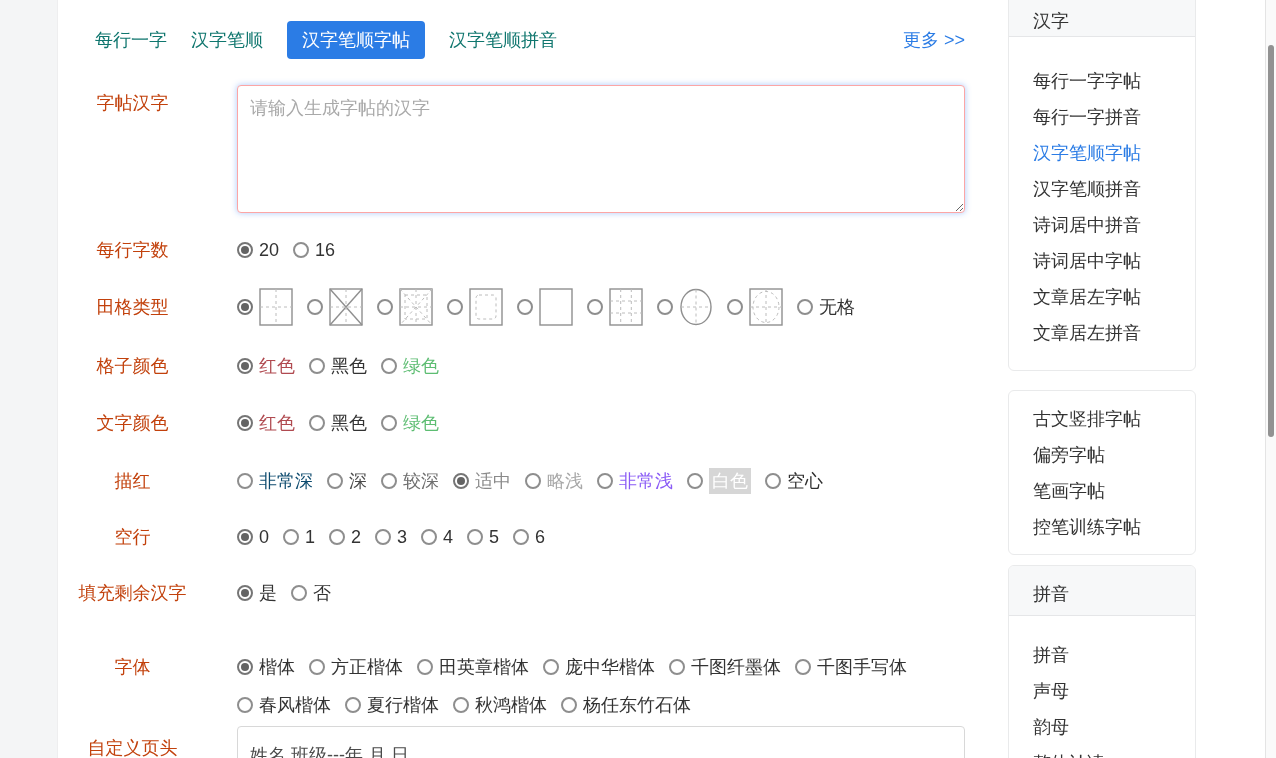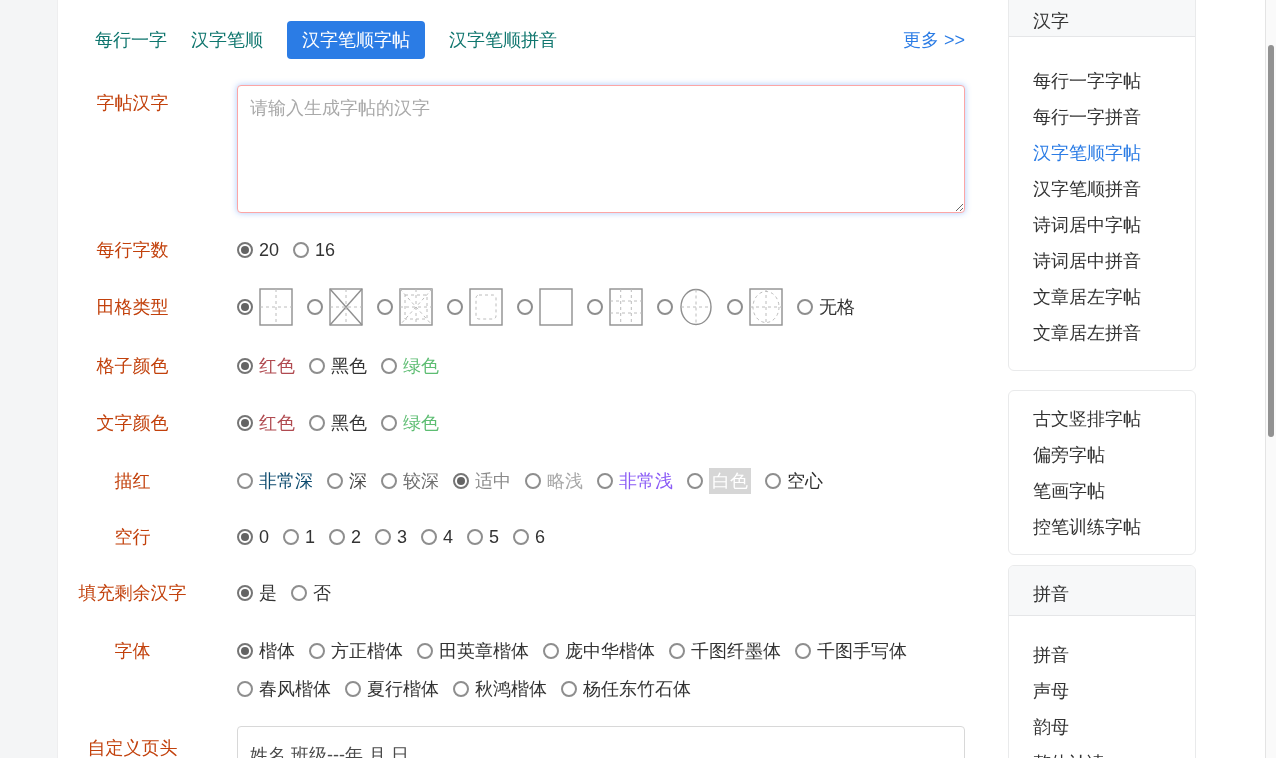--- a/index.html
+++ b/index.html
@@ -303,21 +303,21 @@
         <span class="radio checked"></span>
         <span>是</span>
       </label>
       <label class="opt">
         <span class="radio"></span>
         <span>否</span>
       </label>
     </div>
 </div>
 
-<div class="row top" style="top:639px">
+<div class="row top" style="top:655px">
   <label class="lbl">字体</label>
   <div class="ctl start">
       <label class="opt">
         <span class="radio checked"></span>
         <span>楷体</span>
       </label>
       <label class="opt">
         <span class="radio"></span>
         <span>方正楷体</span>
       </label>
@@ -362,22 +362,22 @@
 </div>
 
 <aside>
   <section class="card card1">
     <header class="card-hd">汉字</header>
     <ul>
         <li>每行一字字帖</li>
         <li>每行一字拼音</li>
         <li class="active">汉字笔顺字帖</li>
         <li>汉字笔顺拼音</li>
+        <li>诗词居中拼音</li>
         <li>诗词居中字帖</li>
-        <li>诗词居中拼音</li>
         <li>文章居左字帖</li>
         <li>文章居左拼音</li>
       </ul>
   </section>
   <section class="card card2">
     <ul>
         <li>古文竖排字帖</li>
         <li>偏旁字帖</li>
         <li>笔画字帖</li>
         <li>控笔训练字帖</li>

